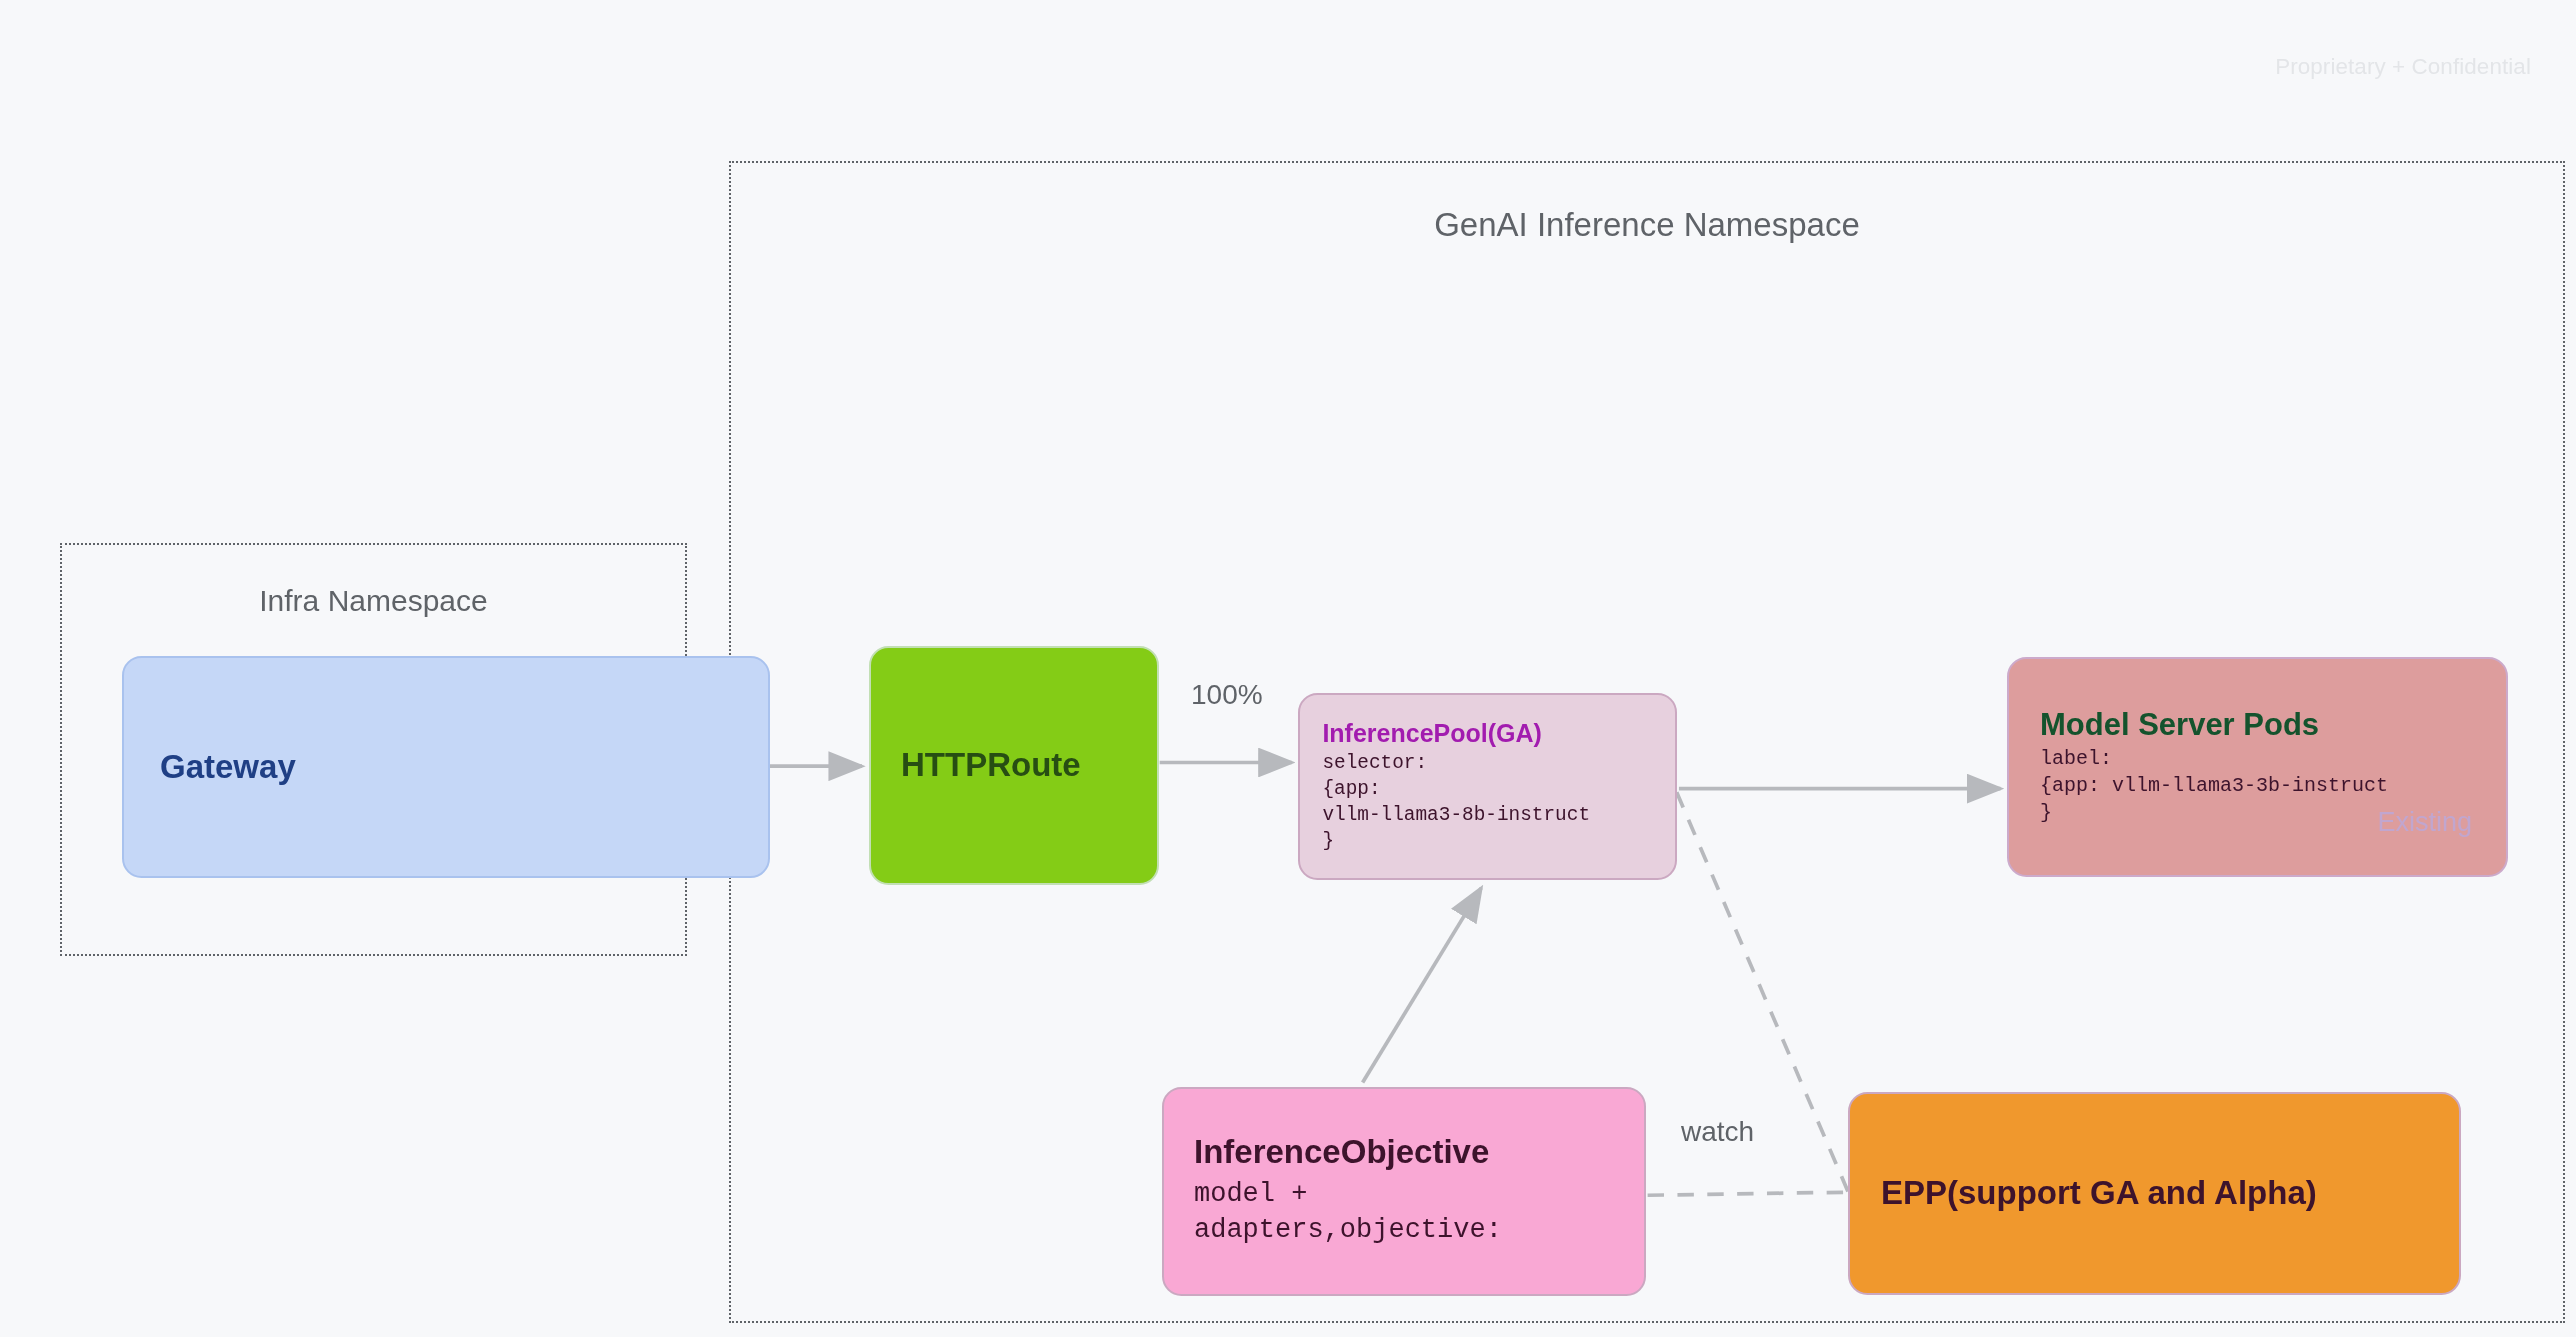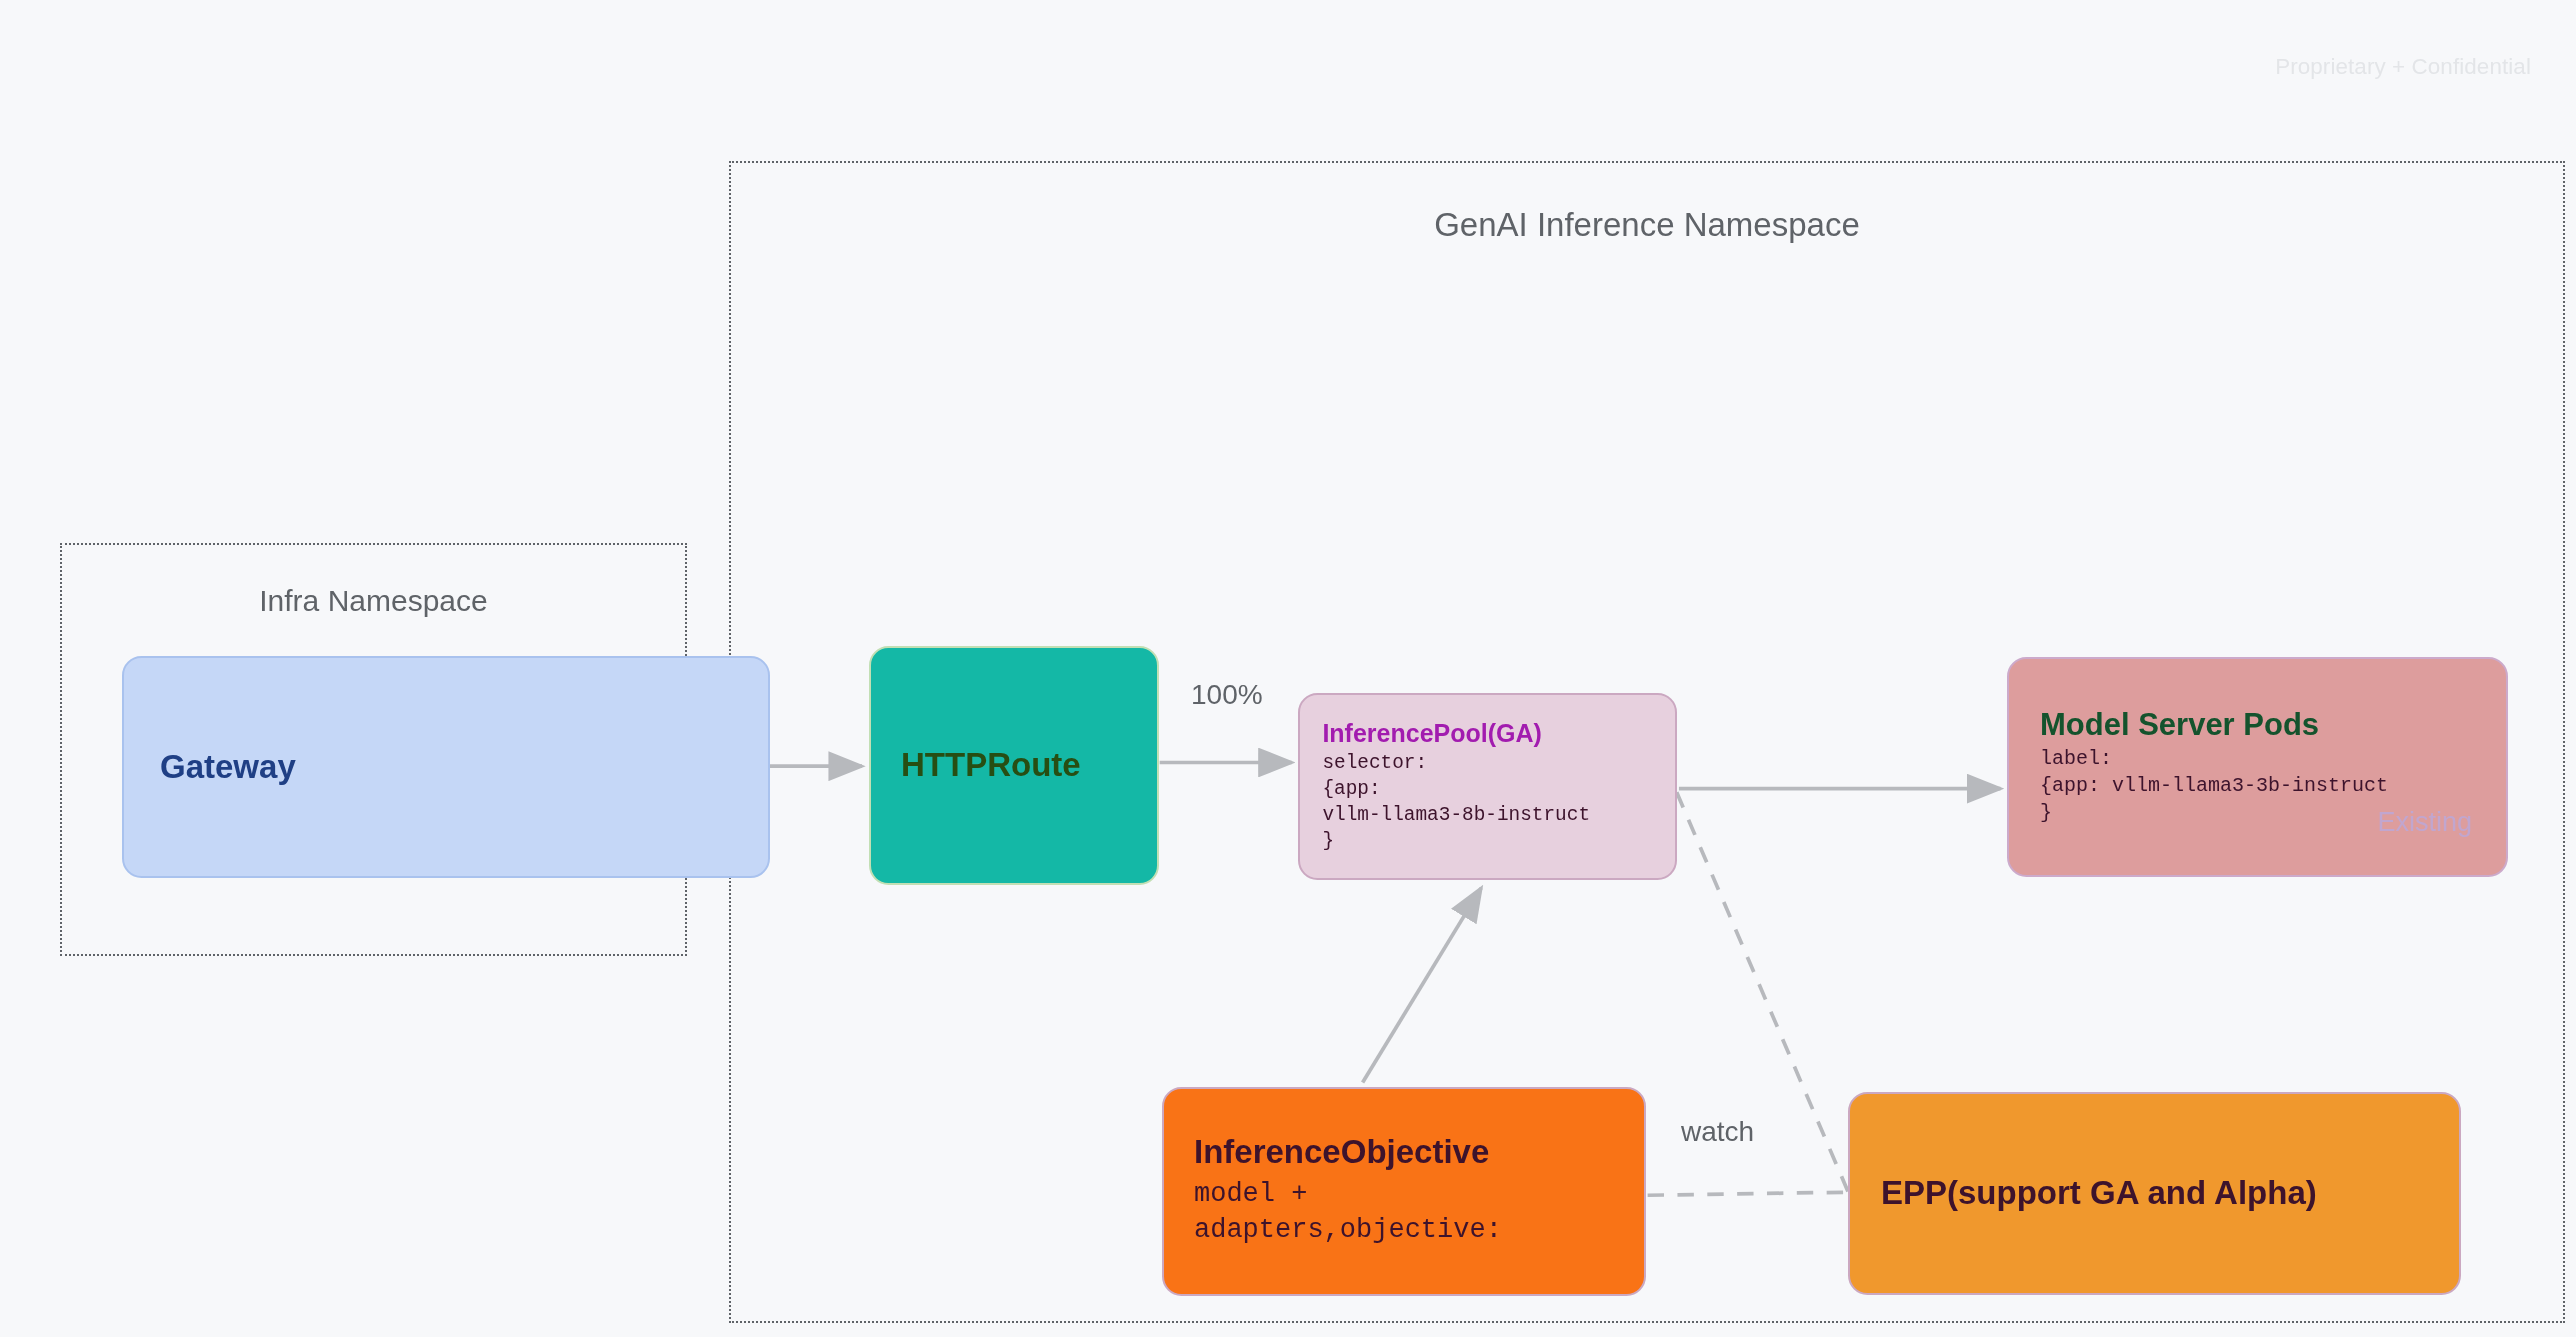--- a/index.html
+++ b/index.html
@@ -70,21 +70,21 @@
     left: 122px; top: 656px; width: 648px; height: 222px;
     background: #c5d7f7;
     border: 2.2px solid #a9c2ee;
     padding: 0 36px;
   }
   #gateway .title { color: #1f3f85; font-size: 33px; }
 
   
   #httproute {
     left: 869px; top: 646px; width: 290px; height: 239px;
-    background: #14b8a6;
+    background: #84cc16;
     border: 2.2px solid #c2dfb4;
     padding: 0 30px;
   }
   #httproute .title { color: #274e13; font-size: 33px; }
 
   
   #inferencepool {
     left: 1298px; top: 693px; width: 379px; height: 187px;
     background: #e7d0de;
     border: 2.2px solid #cba8c1;
@@ -109,21 +109,21 @@
     bottom: 37px;
     font-size: 27px;
     color: #c1a6cf;
     font-family: "Liberation Sans", sans-serif;
     white-space: nowrap;
   }
 
   
   #inferenceobjective {
     left: 1162px; top: 1087px; width: 484px; height: 209px;
-    background: #f97316;
+    background: #f9a8d4;
     border: 2.2px solid #cba8c1;
     padding: 0 30px;
   }
   #inferenceobjective .title { color: #3d132c; font-size: 33px; margin-bottom: 4.5px; }
   #inferenceobjective .mono { color: #3d132c; font-size: 27px; }
 
   
   #epp {
     left: 1848px; top: 1092px; width: 613px; height: 203px;
     background: #f0982d;

